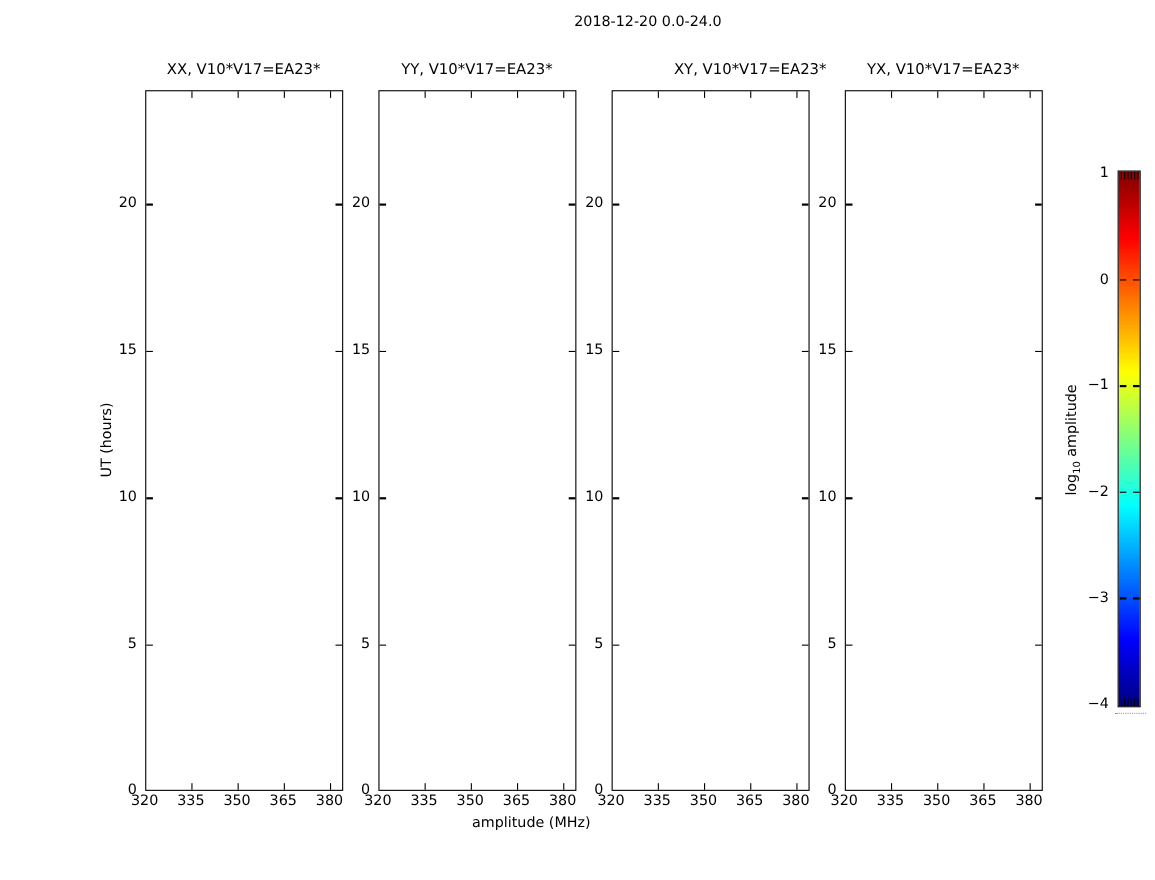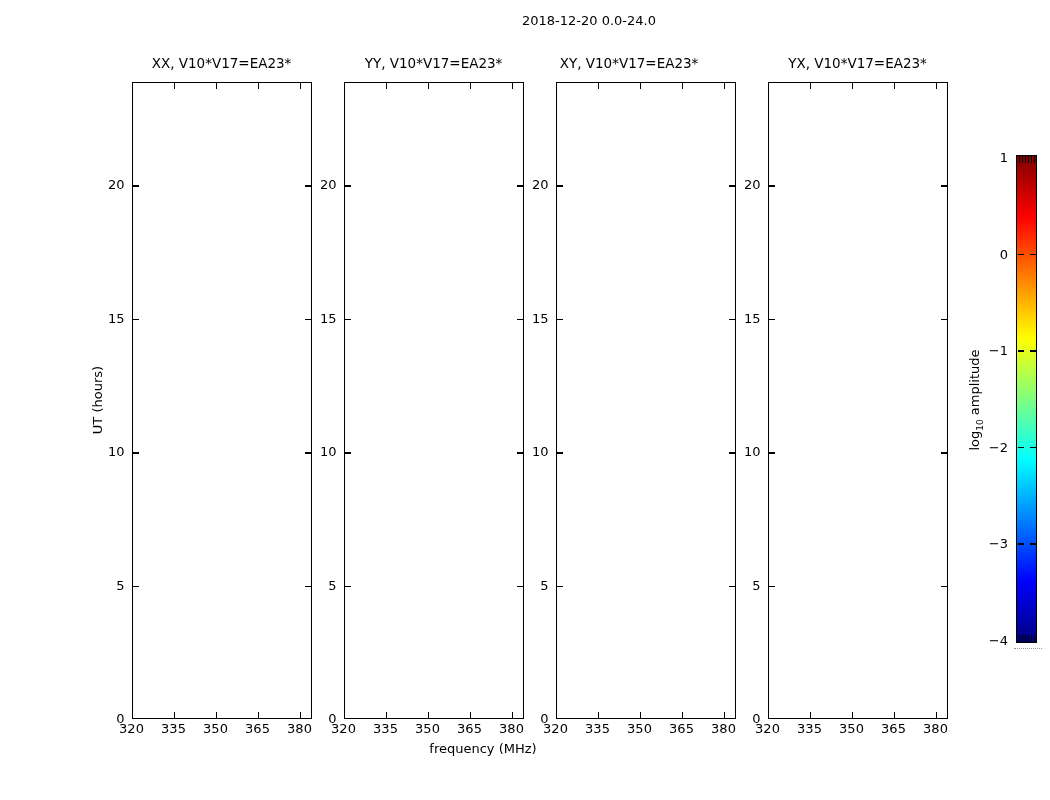--- a/index.html
+++ b/index.html
@@ -33,21 +33,21 @@
 </style>
 </head>
 <body>
 
 <div class="figure">
 
   <div class="fig-title">2018-12-20 0.0-24.0</div>
 
   <div class="subplot-title" style="left: 221.5px;">XX, V10*V17=EA23*</div>
   <div class="subplot-title" style="left: 433.5px;">YY, V10*V17=EA23*</div>
-  <div class="subplot-title" style="left: 629px;">XY, V10*V17=EA23*</div>
+  <div class="subplot-title" style="left: 682px;">XY, V10*V17=EA23*</div>
   <div class="subplot-title" style="left: 857.5px;">YX, V10*V17=EA23*</div>
 
   <div class="panel" style="left: 131.5px;">
       <div class="tick-mark" style="left: 41.3px; width: 1.4px; height: 6px; top: 0px;"></div>
       <div class="tick-mark" style="left: 41.3px; width: 1.4px; height: 6px; bottom: 0px;"></div>
       <div class="tick-mark" style="left: 83.3px; width: 1.4px; height: 6px; top: 0px;"></div>
       <div class="tick-mark" style="left: 83.3px; width: 1.4px; height: 6px; bottom: 0px;"></div>
       <div class="tick-mark" style="left: 125.3px; width: 1.4px; height: 6px; top: 0px;"></div>
       <div class="tick-mark" style="left: 125.3px; width: 1.4px; height: 6px; bottom: 0px;"></div>
       <div class="tick-mark" style="left: 167.3px; width: 1.4px; height: 6px; top: 0px;"></div>
@@ -109,21 +109,21 @@
       <div class="tick-mark" style="top: 502.8px; height: 1.4px; width: 6px; left: 0px;"></div>
       <div class="tick-mark" style="top: 502.8px; height: 1.4px; width: 6px; right: 0px;"></div>
       <div class="tick-mark" style="top: 369.3px; height: 1.4px; width: 6px; left: 0px;"></div>
       <div class="tick-mark" style="top: 369.3px; height: 1.4px; width: 6px; right: 0px;"></div>
       <div class="tick-mark" style="top: 235.8px; height: 1.4px; width: 6px; left: 0px;"></div>
       <div class="tick-mark" style="top: 235.8px; height: 1.4px; width: 6px; right: 0px;"></div>
       <div class="tick-mark" style="top: 102.3px; height: 1.4px; width: 6px; left: 0px;"></div>
       <div class="tick-mark" style="top: 102.3px; height: 1.4px; width: 6px; right: 0px;"></div>
     </div>
 
-  <div class="x-axis-label">frequency (MHz)</div>
+  <div class="x-axis-label">amplitude (MHz)</div>
   <div class="y-axis-label">UT (hours)</div>
 
   <div class="colorbar" style="background: linear-gradient(rgb(127, 0, 0) 0%, rgb(255, 0, 0) 12.5%, rgb(255, 255, 0) 37.5%, rgb(0, 255, 255) 62.5%, rgb(0, 0, 255) 87.5%, rgb(0, 0, 127) 100%);"></div>
   <div class="cb-dots"></div>
 
   <div class="cb-label"><span>log</span><sub>10</sub><span> amplitude</span></div>
 
 <div class="tick-label" style="left: 131.5px; top: 721px; transform: translateX(-50%);">320</div>
     <div class="tick-label" style="left: 173.5px; top: 721px; transform: translateX(-50%);">335</div>
     <div class="tick-label" style="left: 215.5px; top: 721px; transform: translateX(-50%);">350</div>

